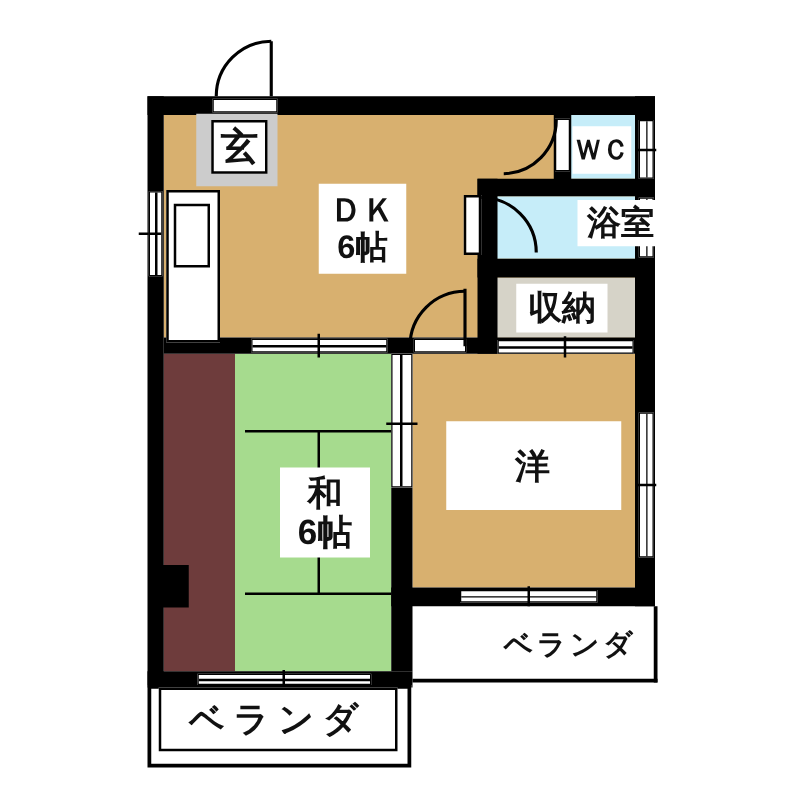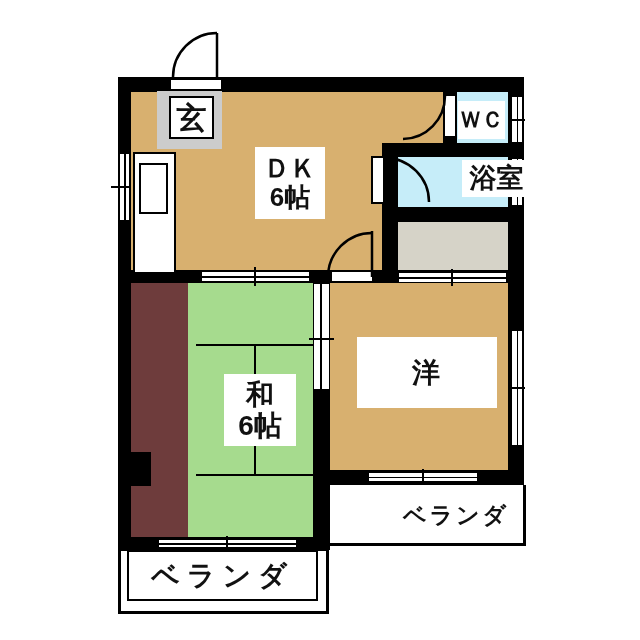--- a/index.html
+++ b/index.html
@@ -123,20 +123,23 @@
   </div>
 
   <div class="abs label-box" style="left:458px;top:101px;width:47px;height:38px;font-size:22px;">
     <span>ＷＣ</span>
   </div>
 
   <div class="abs label-box" style="left:415px;top:160px;width:69px;height:37px;font-size:27px;margin-left:47px;">
     <span>浴室</span>
   </div>
 
+  <div class="abs label-box" style="left:413px;top:227px;width:73px;height:39px;font-size:27px;">
+    <span>収納</span>
+  </div>
 
   <div class="abs label-box" style="left:224px;top:374px;width:72px;height:72px;font-size:28px;">
     <span>和</span>
     <span>6帖</span>
   </div>
 
   <div class="abs label-box" style="left:357px;top:337px;width:140px;height:71px;font-size:28px;letter-spacing:2px;">
     <span>洋</span>
   </div>
 

